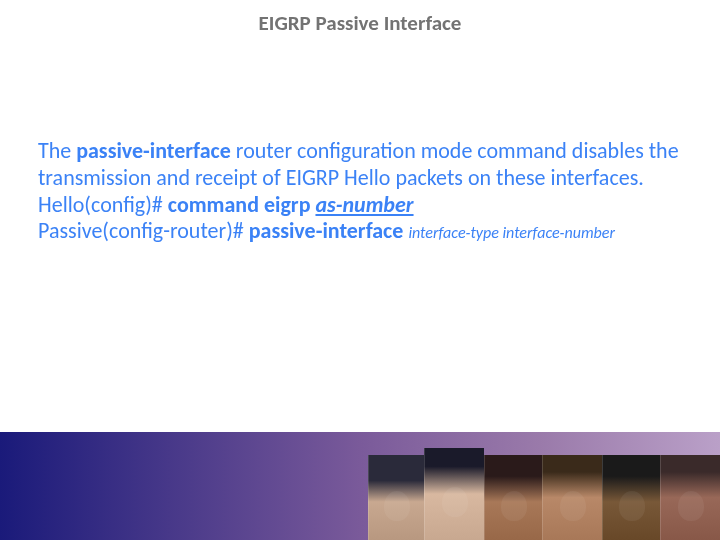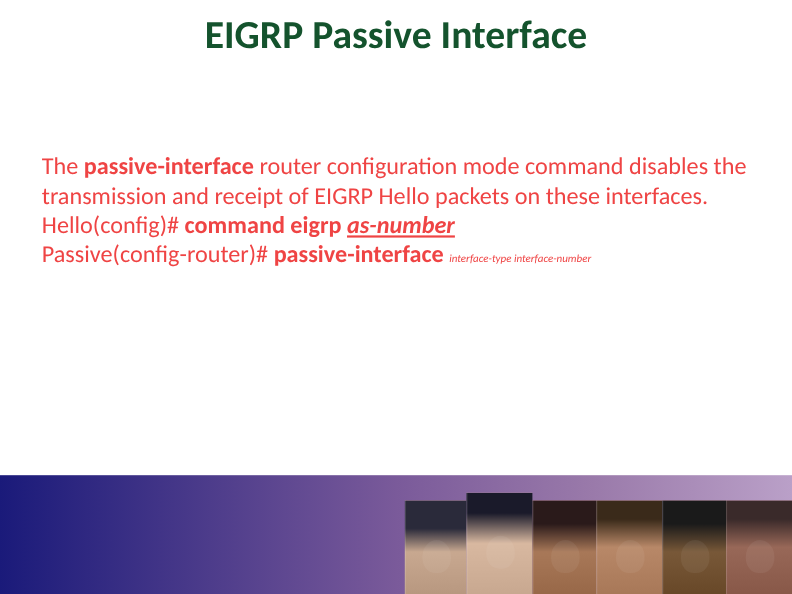--- a/index.html
+++ b/index.html
@@ -11,37 +11,37 @@
       position: relative;
       overflow: hidden;
     }
     .slide {
       width: 100%;
       height: 100%;
       position: relative;
     }
     .title {
       text-align: center;
-      font-size: 36px;
+      font-size: 21px;
       font-weight: bold;
       padding-top: 10px;
-      color: #14532d;
+      color: #737373;
     }
     .content {
       position: absolute;
       top: 138px;
       left: 38px;
       right: 38px;
       font-size: 22px;
-      color: #ef4444;
+      color: #3b82f6;
       line-height: 1.22;
     }
     .content .bold { font-weight: bold; }
     .content .italic { font-style: italic; text-decoration: underline; }
-    .content .small-italic { font-style: italic; font-size: 10px; }
+    .content .small-italic { font-style: italic; font-size: 16px; }
     .footer-band {
       position: absolute;
       bottom: 0;
       left: 0;
       right: 0;
       height: 108px;
       background: linear-gradient(90deg, #1a1a7a 0%, #4a3a8a 25%, #7a5a9a 50%, #9a7aaa 75%, #baa0c8 100%);
       display: flex;
       align-items: flex-end;
     }

